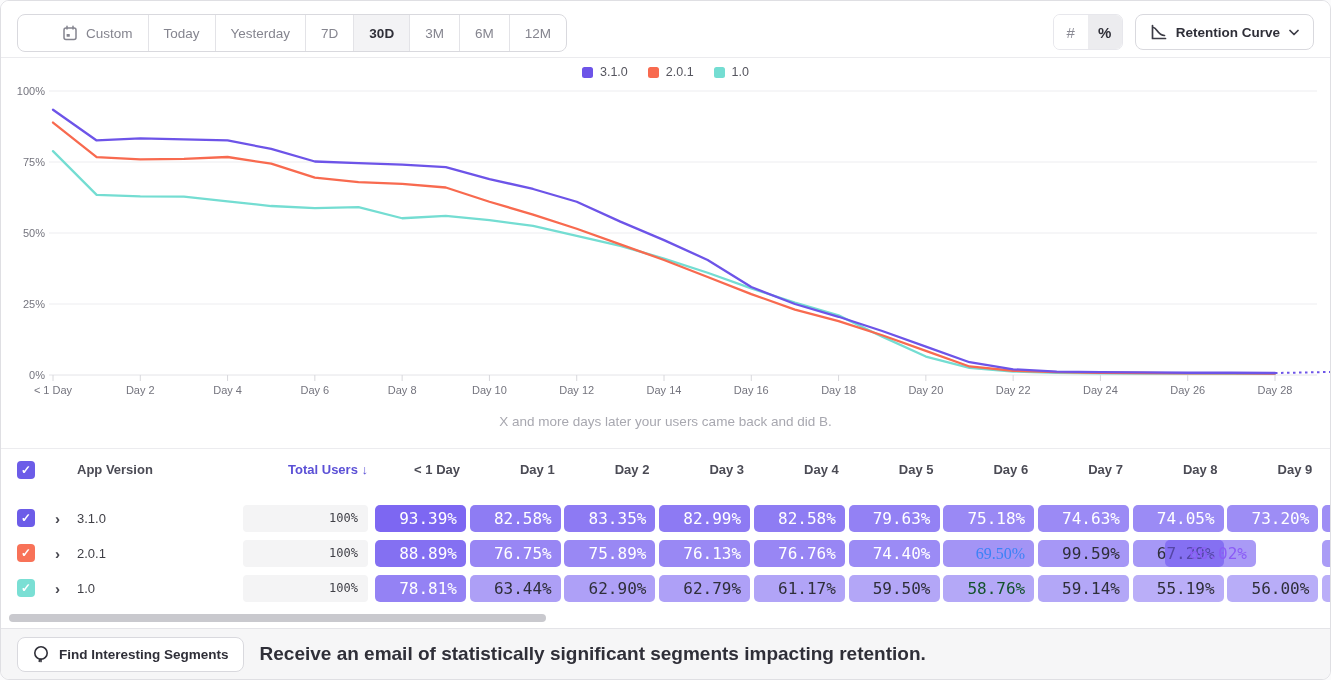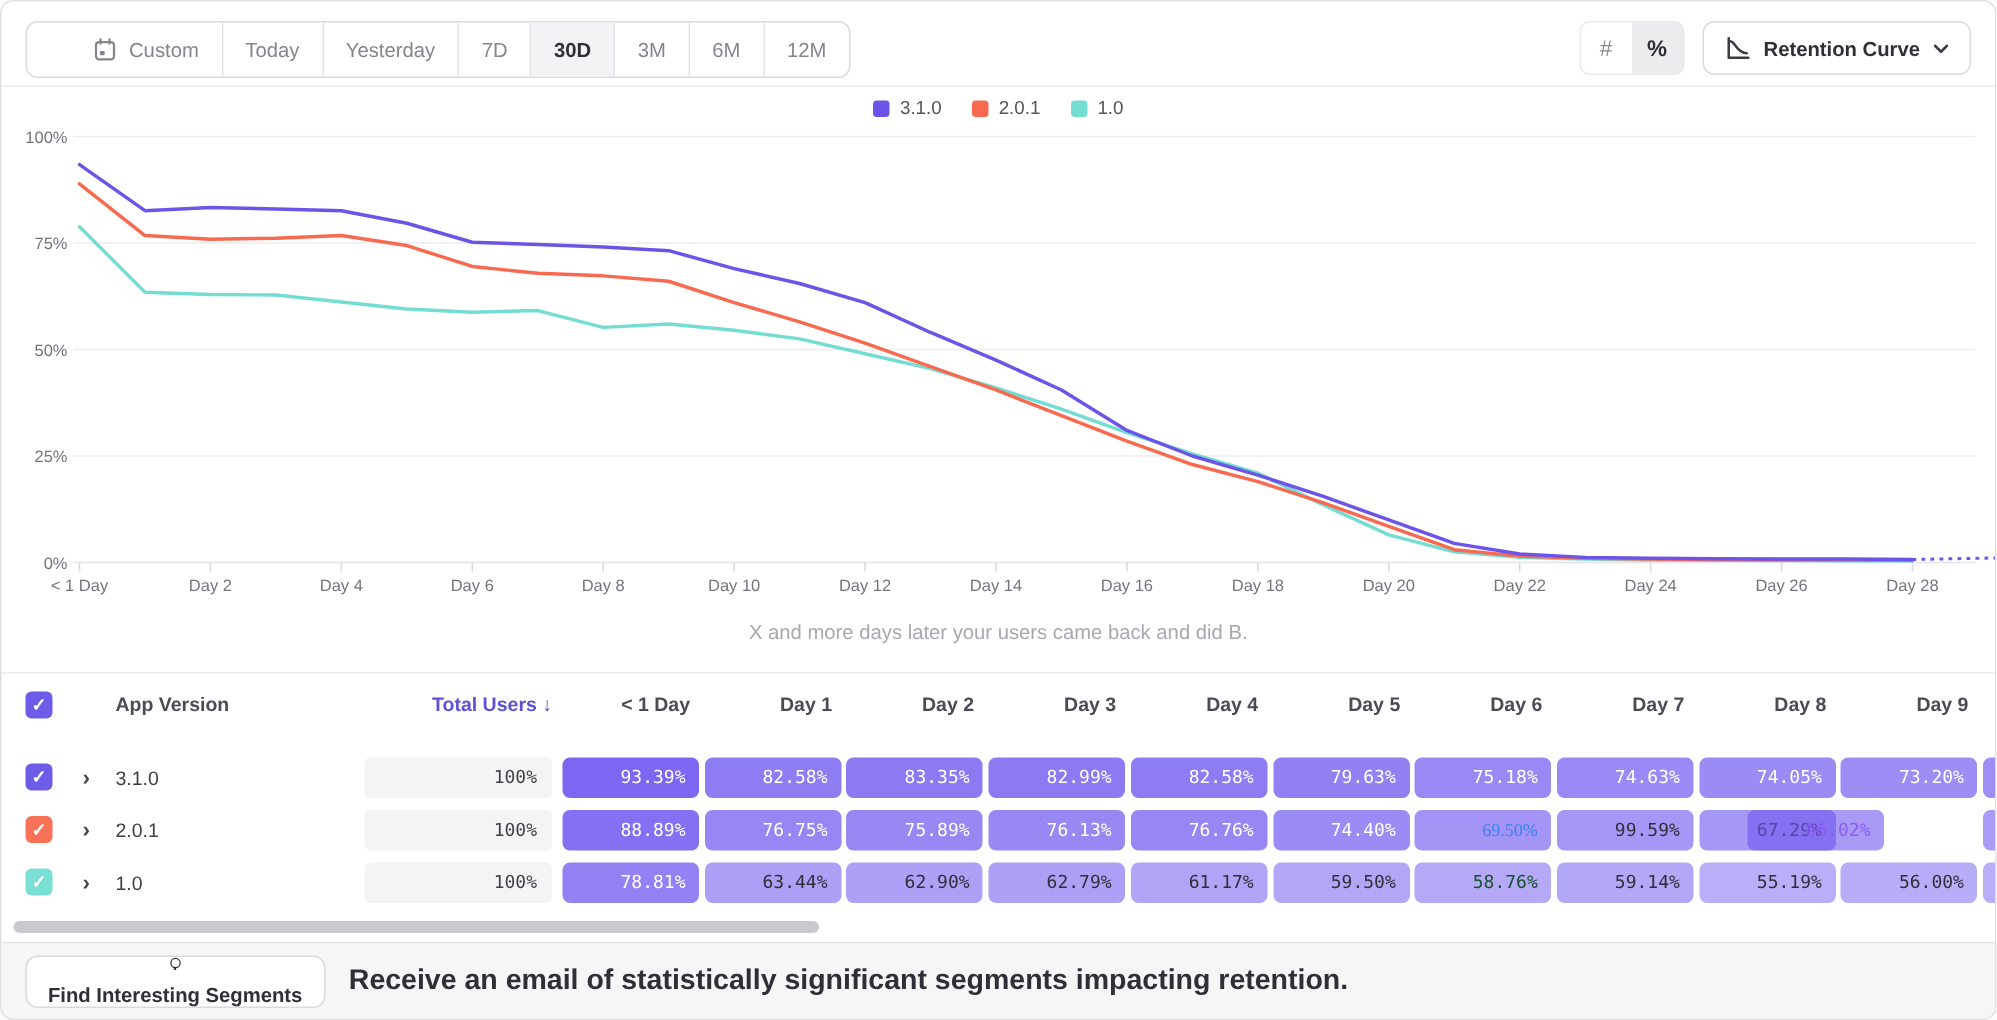--- a/index.html
+++ b/index.html
@@ -28,26 +28,26 @@
   .caption { position:absolute; top:413px; left:0; right:0; text-align:center; font-size:13.5px; color:#a8a8b0; }
 
   
   .table-header { position:absolute; top:447px; left:0; right:0; height:42px; border-top:1px solid #ececef; }
   .t-row { position:absolute; left:0; right:0; height:35px; }
   .cb { position:absolute; width:18px; height:18px; border-radius:4px; display:flex; align-items:center; justify-content:center; color:#fff; font-size:12px; font-weight:700; cursor:pointer; }
   .chev { position:absolute; left:54px; top:0; line-height:35px; font-size:15px; font-weight:700; color:#47474f; cursor:pointer; }
   .row-label { position:absolute; left:76px; top:0; line-height:35px; font-size:13px; color:#3f3f46; }
   .hdr-label { position:absolute; top:0; line-height:42px; font-size:13px; font-weight:700; color:#4b4b55; }
   .total-box { position:absolute; left:242px; top:4px; width:125px; height:27px; background:#f4f4f5; border-radius:4px; text-align:right; padding-right:10px; line-height:27px; font-family:"DejaVu Sans Mono", monospace; font-size:12px; color:#3f3f46; }
-  .cell { position:absolute; top:4px; width:91px; height:27px; border-radius:5px; text-align:right; padding-right:9px; line-height:27px; font-family:"DejaVu Sans Mono", monospace; font-size:12px; cursor:pointer; }
+  .cell { position:absolute; top:4px; width:91px; height:27px; border-radius:5px; text-align:right; padding-right:9px; line-height:27px; font-family:"DejaVu Sans Mono", monospace; font-size:16px; cursor:pointer; }
 
   
   .hscroll-thumb { position:absolute; top:613px; left:8px; width:537px; height:8px; border-radius:4px; background:#c9c9ce; cursor:grab; }
   .footer { position:absolute; top:627px; left:0; right:0; bottom:0; background:#f6f6f7; border-top:1px solid #e4e4e8; border-radius:0 0 8px 8px; display:flex; align-items:center; gap:16px; padding-left:16px; }
-  .segments-btn { display:flex; align-items:center; gap:9px; height:35px; padding:0 14px; background:#fff; border:1px solid #d9d9de; border-radius:8px; font-size:13.5px; font-weight:600; color:#2f2f38; cursor:pointer;flex-direction:column; }
+  .segments-btn { display:flex; align-items:center; gap:9px; height:35px; padding:0 14px; background:#fff; border:1px solid #d9d9de; border-radius:8px; font-size:13.5px; font-weight:600; color:#2f2f38; cursor:pointer; }
   .footer-msg { font-size:19px; font-weight:700; color:#2f2f38; }
 </style>
 </head>
 <body>
 
 <div id="app">
 
   <div class="toolbar">
     <div class="dr-group">
         <div class="dr-item">

